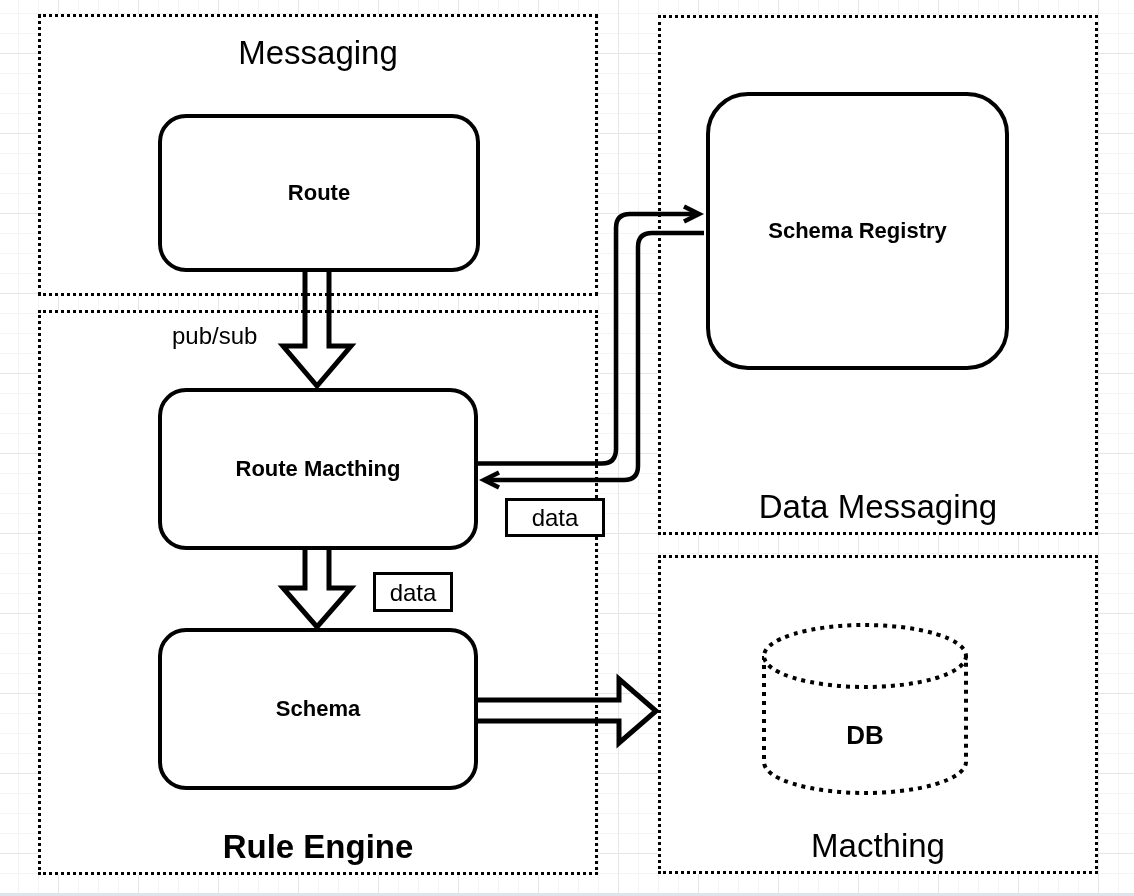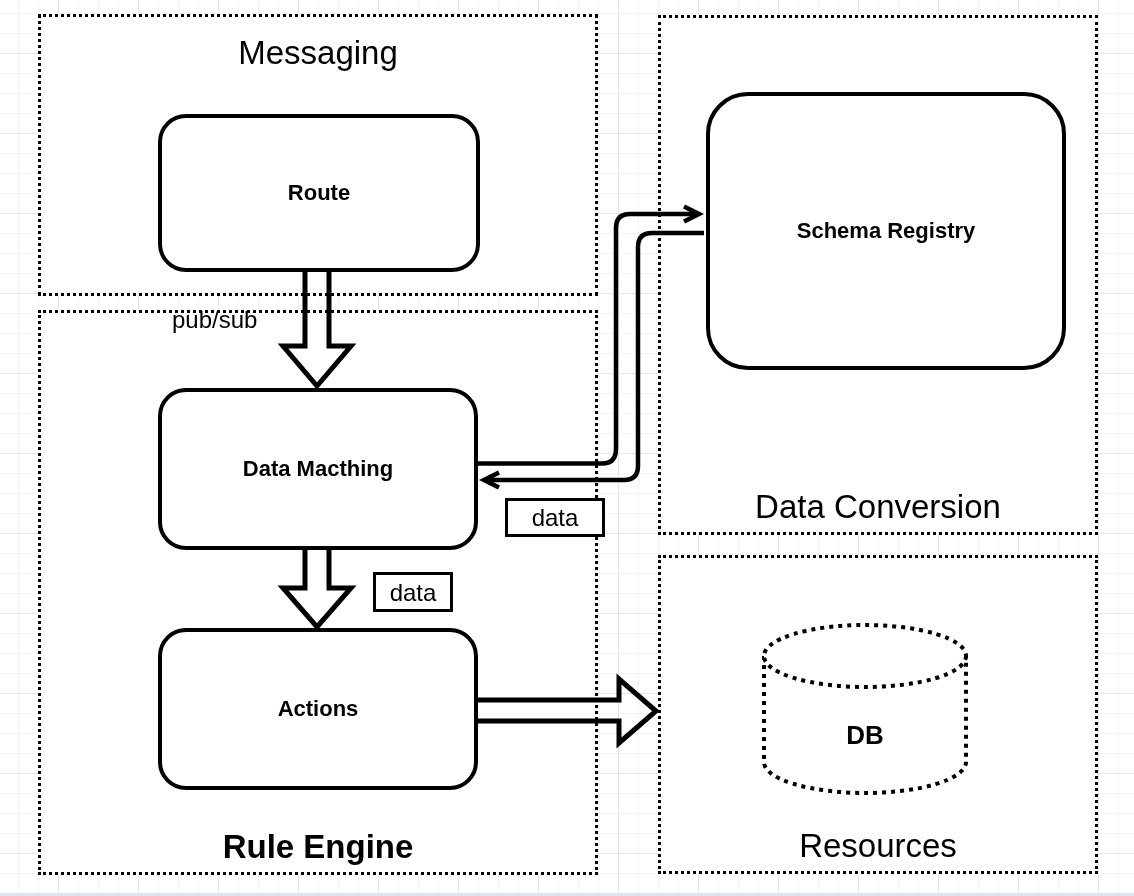--- a/index.html
+++ b/index.html
@@ -47,41 +47,41 @@
     border-radius:28px;
     box-sizing:border-box;
     display:flex;align-items:center;justify-content:center;
     font-size:22px;font-weight:bold;
     z-index:2;
     text-align:center;
   }
   #n-route{left:158px;top:114px;width:322px;height:158px;}
   #n-rule-matching{left:158px;top:388px;width:320px;height:162px;}
   #n-actions{left:158px;top:628px;width:320px;height:162px;}
-  #n-schema-registry{left:706px;top:92px;width:360px;height:278px;border-radius:42px;}
+  #n-schema-registry{left:706px;top:92px;width:303px;height:278px;border-radius:42px;}
 
   svg.overlay{
     position:absolute;left:0;top:0;width:1134px;height:896px;
     z-index:3;pointer-events:none;
   }
 
   .elabel{
     position:absolute;
     font-size:24px;
     line-height:27px;
     z-index:4;
     white-space:nowrap;
   }
   .elabel.boxed{
     background:#ffffff;
     border:3px solid #000;
     box-sizing:border-box;
     display:flex;align-items:center;justify-content:center;
   }
-  #l-pubsub{left:172px;top:306px;}
+  #l-pubsub{left:172px;top:322px;}
   #l-message{left:373px;top:315px;width:120px;height:40px;}
   #l-decode{left:492px;top:400px;width:120px;text-align:center;}
   #l-data1{left:505px;top:498px;width:100px;height:39px;}
   #l-data2{left:373px;top:572px;width:80px;height:40px;}
   #l-db{
     position:absolute;left:815px;top:720px;width:100px;
     text-align:center;font-size:26px;font-weight:bold;z-index:4;
   }
   .bottom-edge{
     position:absolute;left:0;bottom:0;width:1134px;height:3px;
@@ -93,34 +93,34 @@
 
 <div class="canvas">
 
   <div class="container" id="c-messaging">
     <div class="ctitle top">Messaging</div>
   </div>
   <div class="container" id="c-rule-engine">
     <div class="ctitle bottom">Rule Engine</div>
   </div>
   <div class="container" id="c-data-conversion">
-    <div class="ctitle bottom">Data Conversion</div>
+    <div class="ctitle bottom">Data Messaging</div>
   </div>
   <div class="container" id="c-resources">
-    <div class="ctitle bottom">Resources</div>
+    <div class="ctitle bottom">Macthing</div>
   </div>
 
   <div class="node" id="n-route">
     <span>Route</span>
   </div>
   <div class="node" id="n-rule-matching">
-    <span>Data Macthing</span>
+    <span>Route Macthing</span>
   </div>
   <div class="node" id="n-actions">
-    <span>Actions</span>
+    <span>Schema</span>
   </div>
   <div class="node" id="n-schema-registry">
     <span>Schema Registry</span>
   </div>
 
   <svg class="overlay" viewBox="0 0 1134 896">
 
     <path d="M305,272 V346 H283 L317,386 L351,346 H329 V272" fill="none" stroke="#000" stroke-width="5" stroke-linejoin="miter"></path>
 
     <path d="M305,550 V588 H283 L317,627 L351,588 H329 V550" fill="none" stroke="#000" stroke-width="5" stroke-linejoin="miter"></path>

